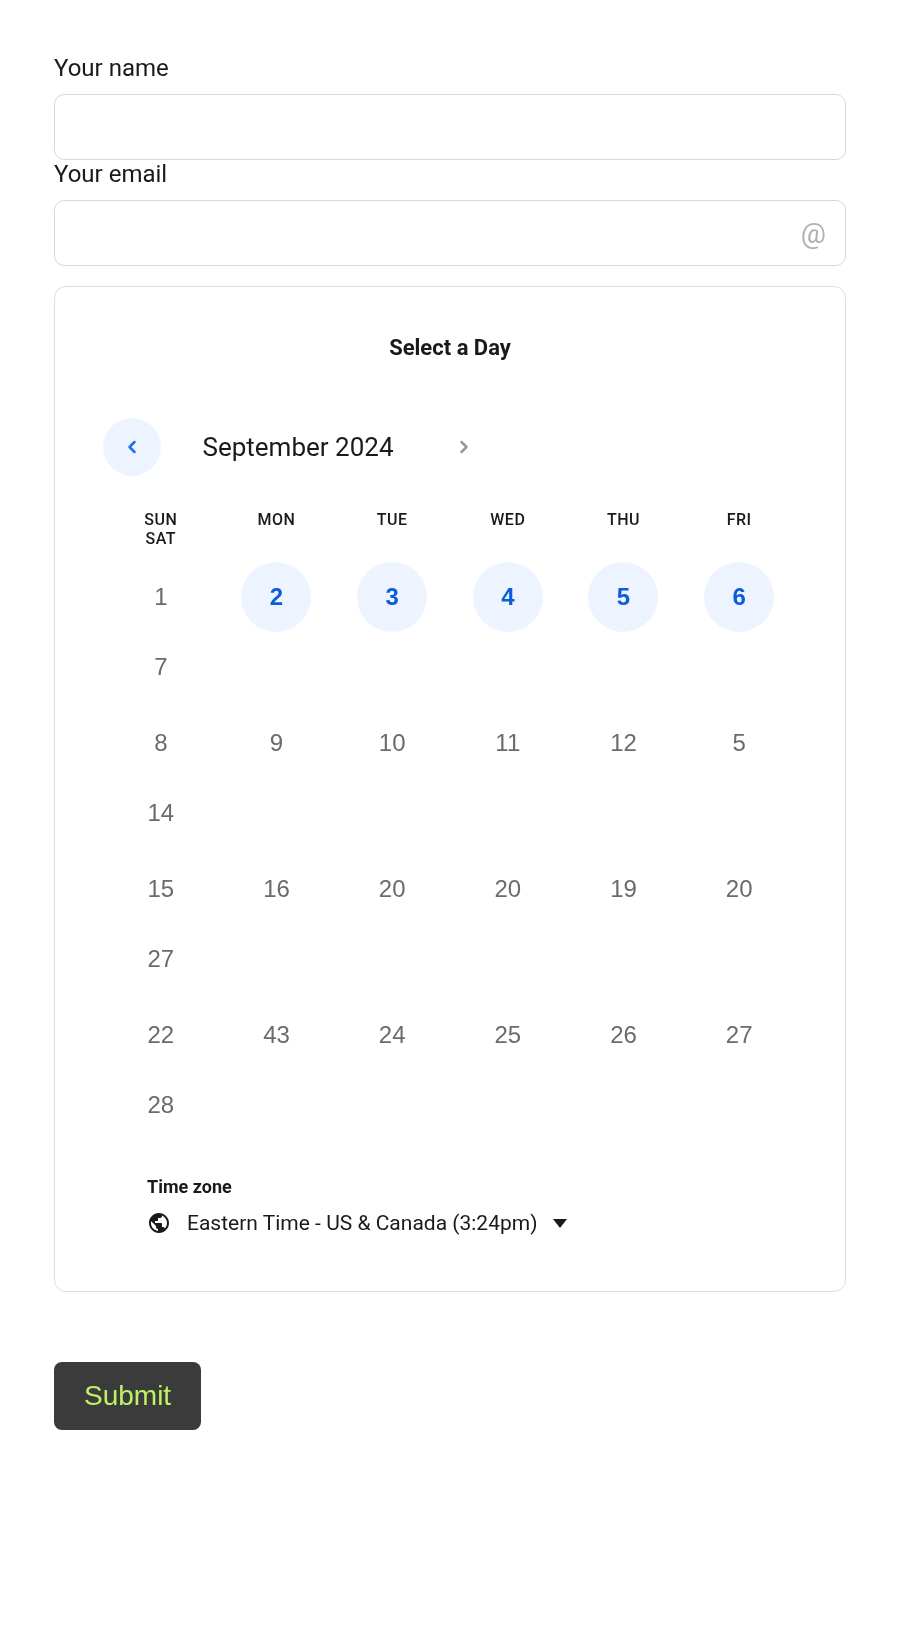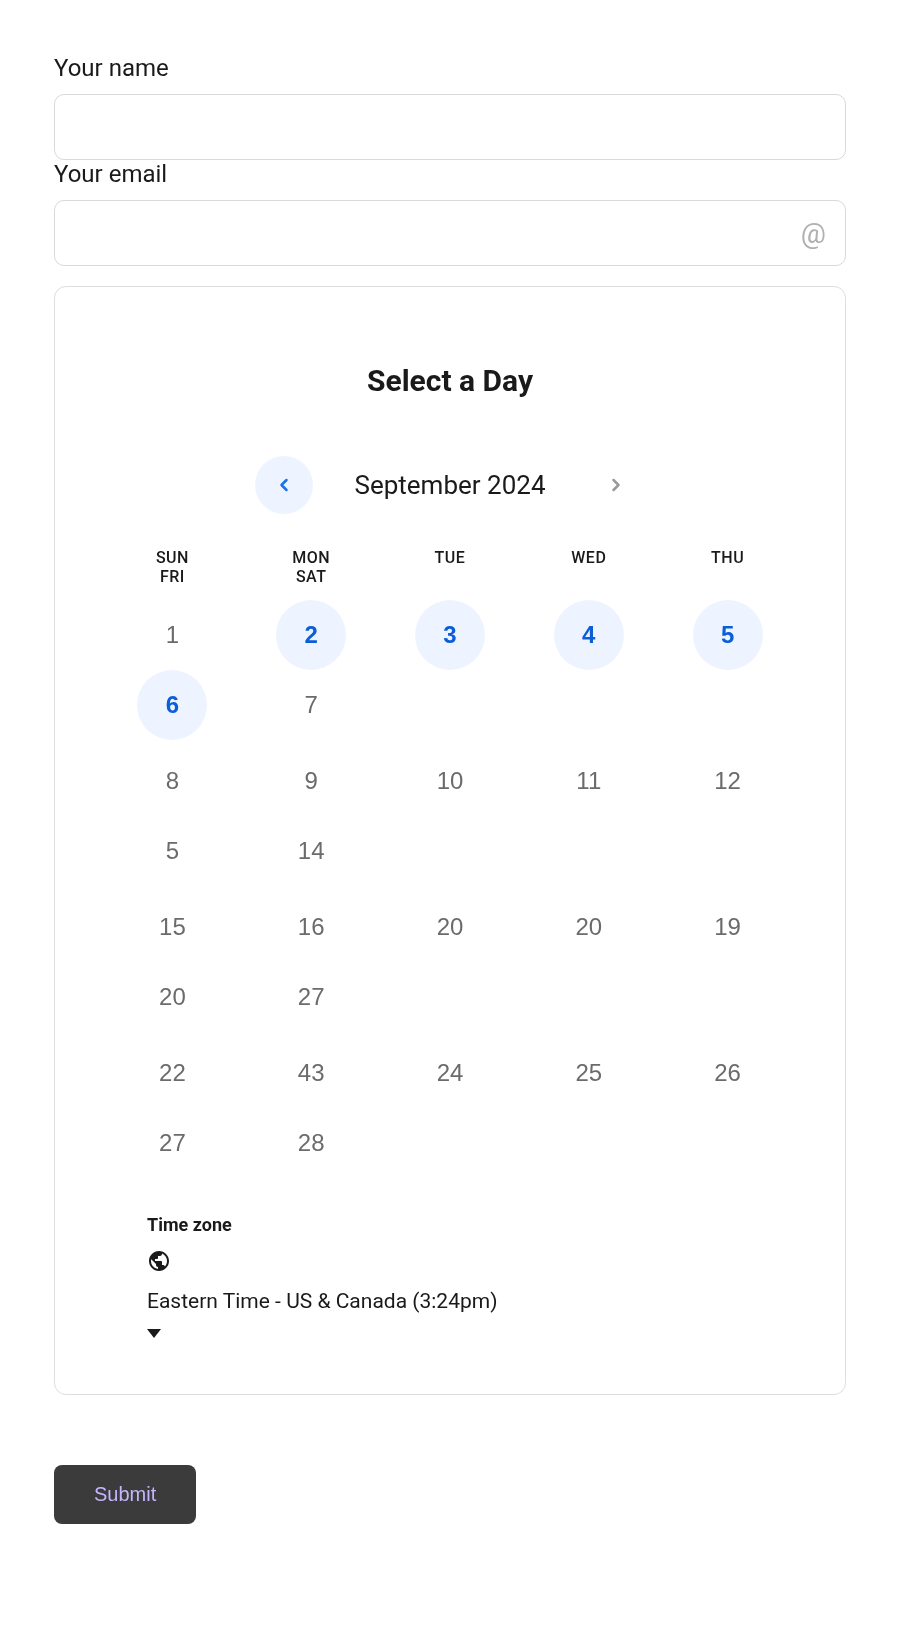--- a/index.html
+++ b/index.html
@@ -39,30 +39,29 @@
     pointer-events: none;
   }
   .calendar-card {
     border: 1px solid #dedede;
     border-radius: 12px;
     padding: 48px 48px 56px 48px;
     margin-top: 20px;
     margin-bottom: 70px;
   }
   .calendar-title {
-    font-size: 30px;
+    font-size: 22px;
     font-weight: 700;
     text-align: center;
     margin-bottom: 58px;
-    margin-top: 28px;
   }
   .month-nav {
     display: flex;
     align-items: center;
-    justify-content: center;
+    justify-content: flex-start;
     gap: 22px;
     margin-bottom: 34px;
   }
   .nav-btn {
     width: 58px;
     height: 58px;
     border-radius: 50%;
     border: none;
     background: transparent;
     display: flex;
@@ -75,21 +74,21 @@
   .nav-btn.prev svg { stroke: #1a73e8; }
   .nav-btn.next svg { stroke: #9a9a9a; }
   .month-label {
     font-size: 26px;
     color: #1a1a1a;
     min-width: 230px;
     text-align: center;
   }
   .weekday-row, .week-row {
     display: grid;
-    grid-template-columns: repeat(5, 1fr);
+    grid-template-columns: repeat(6, 1fr);
     justify-items: center;
   }
   .weekday-row { margin-bottom: 14px; }
   .weekday {
     font-size: 16px;
     font-weight: 500;
     color: #1a1a1a;
     letter-spacing: 0.5px;
   }
   .week-row { margin-bottom: 6px; }
@@ -111,44 +110,43 @@
   }
   .day-cell.empty { visibility: hidden; }
   .tz-block { margin-top: 36px; padding-left: 44px; }
   .tz-title {
     font-size: 18px;
     font-weight: 700;
     margin-bottom: 14px;
   }
   .tz-row {
     display: flex;
-    align-items: flex-start;
+    align-items: center;
     gap: 16px;
     font-size: 21px;
     color: #1a1a1a;
     cursor: pointer;
-    flex-direction: column;
   }
   .tz-row .globe {
     width: 24px; height: 24px;
   }
   .tz-row svg { display: block; }
   .caret-down {
     width: 0; height: 0;
     border-left: 7px solid transparent;
     border-right: 7px solid transparent;
     border-top: 9px solid #1a1a1a;
   }
   .submit-btn {
     background: #3b3b3b;
-    color: #c4b5fd;
+    color: #bef264;
     border: none;
     border-radius: 8px;
-    font-size: 20px;
-    padding: 18px 40px;
+    font-size: 28px;
+    padding: 18px 30px;
     cursor: pointer;
   }
 </style>
 </head>
 <body>
 
 
 
 
 <div class="field-group">

